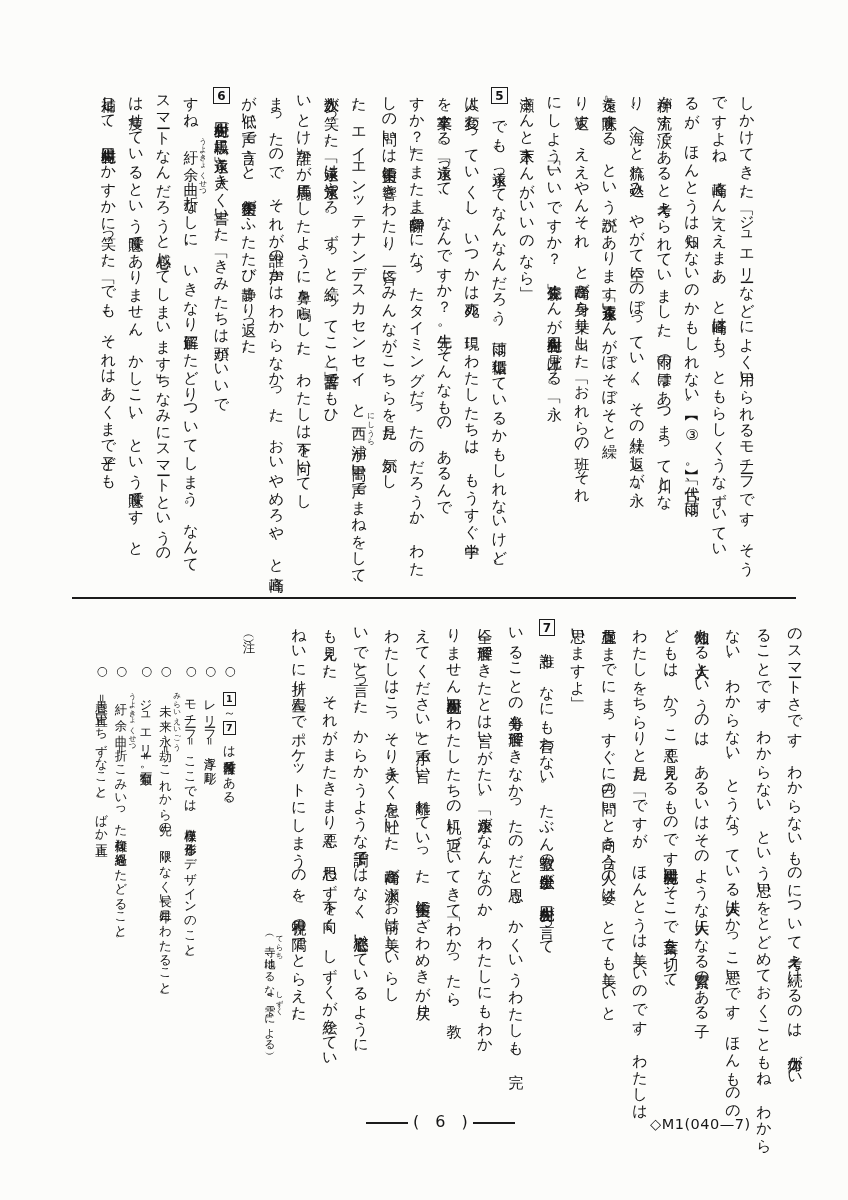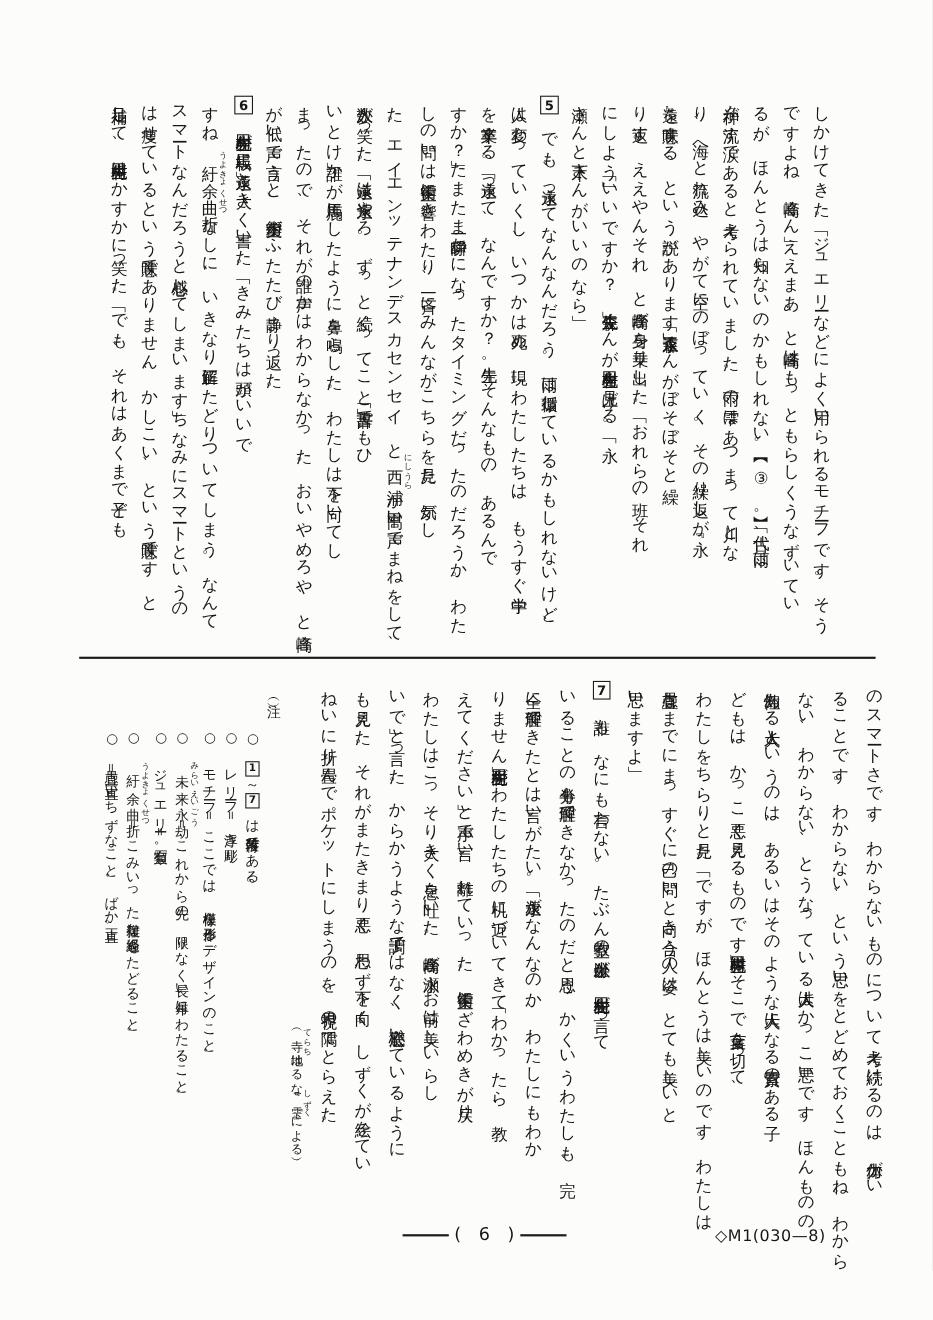--- a/index.html
+++ b/index.html
@@ -126,15 +126,15 @@
       <div class="col note-item">○　<ruby>紆余曲折<rt>うよきょくせつ</rt></ruby>＝こみいった複雑な経過をたどること。</div>
       <div class="col note-item">○　愚直＝正直いちずなこと。ばか正直。</div>
     </section>
 
   <div class="footer-pn">
     <span class="dash"></span>
     <span>(　6　)</span>
     <span class="dash"></span>
   </div>
 
-  <div class="footer-code">◇M1(030—8)</div>
+  <div class="footer-code">◇M1(040—7)</div>
 
 </div>
 
 </body></html>

